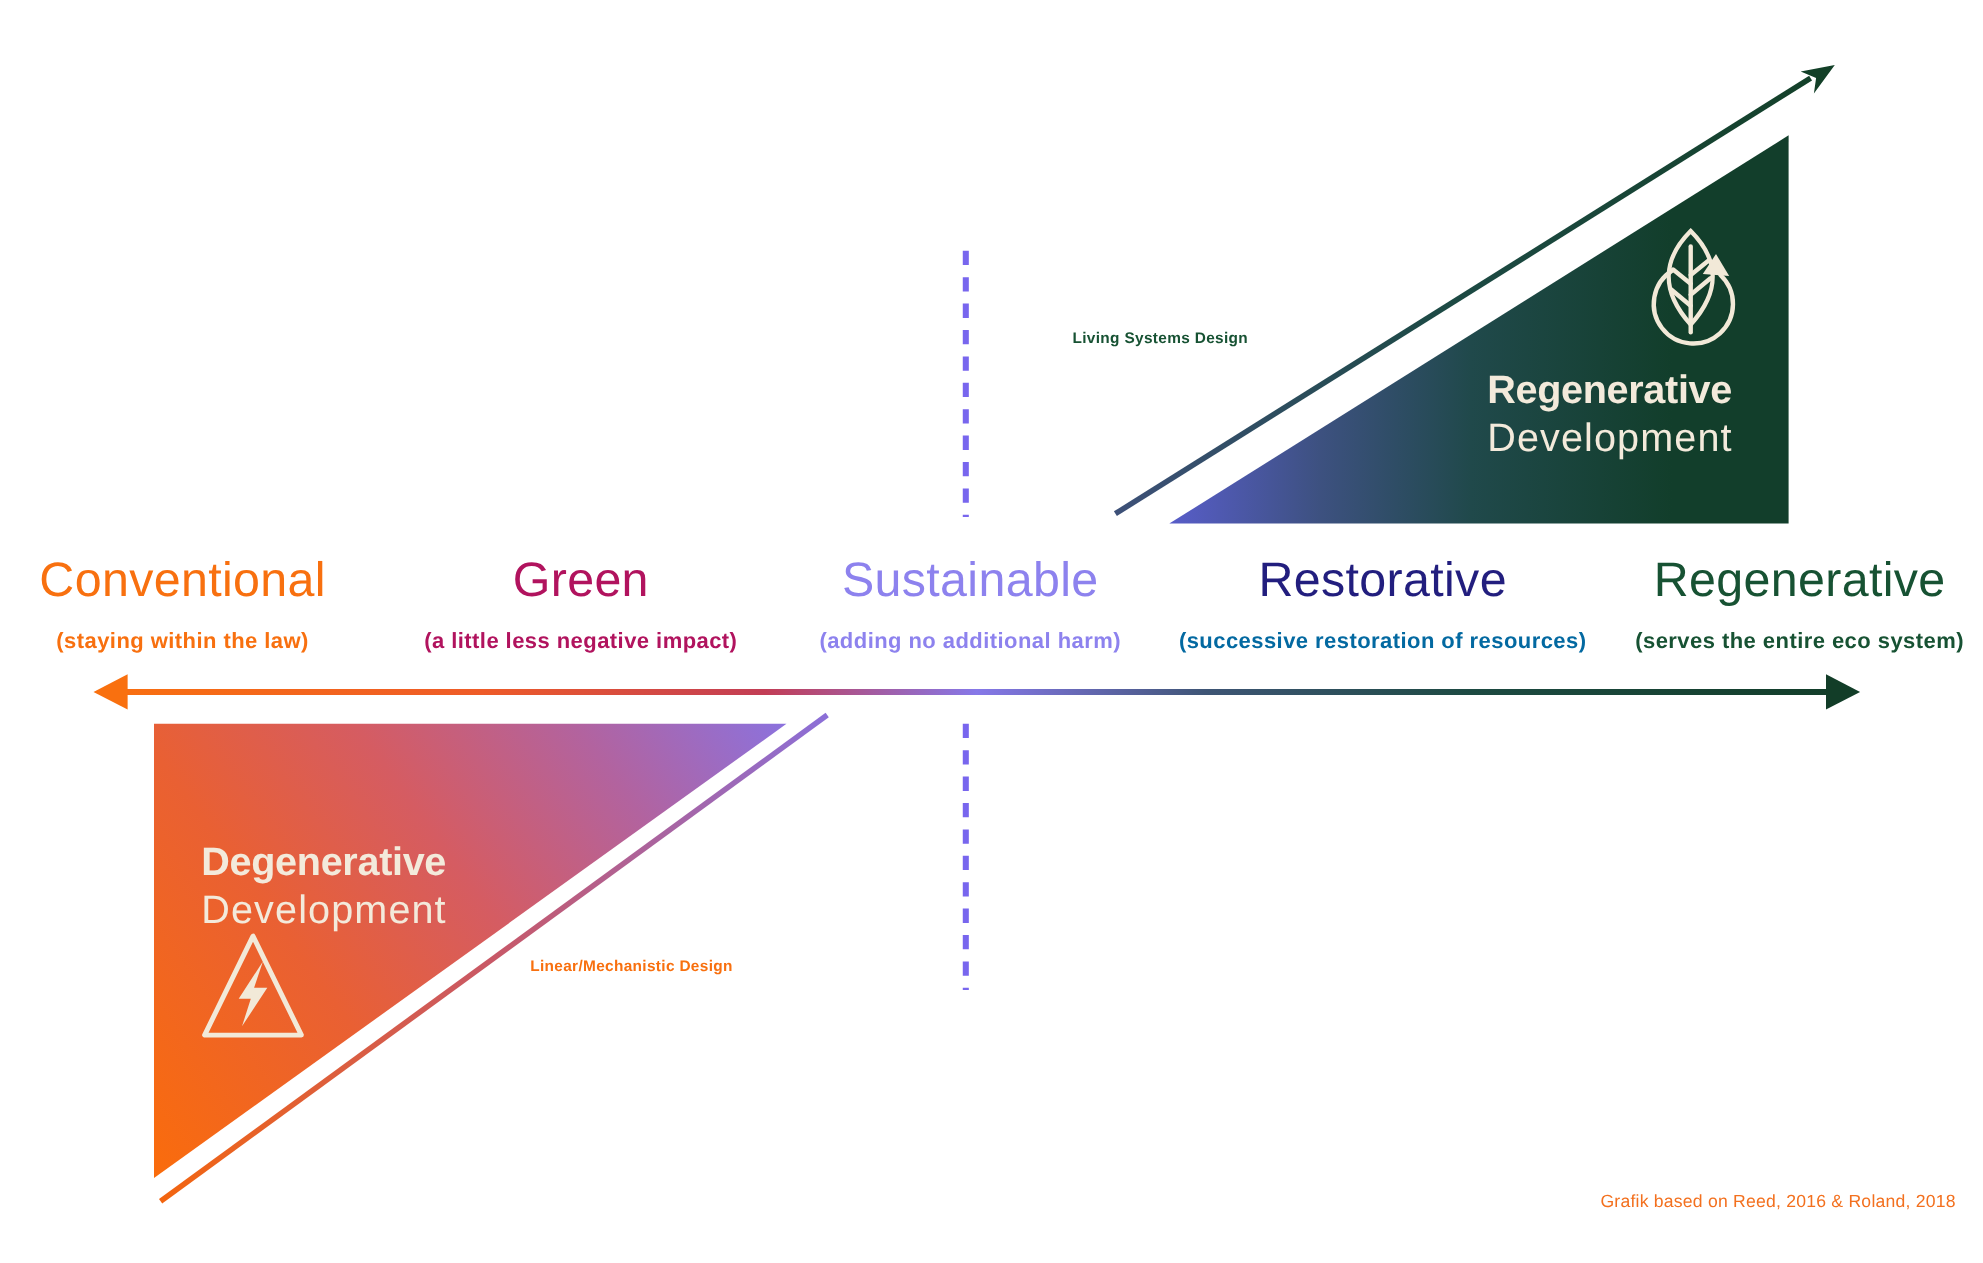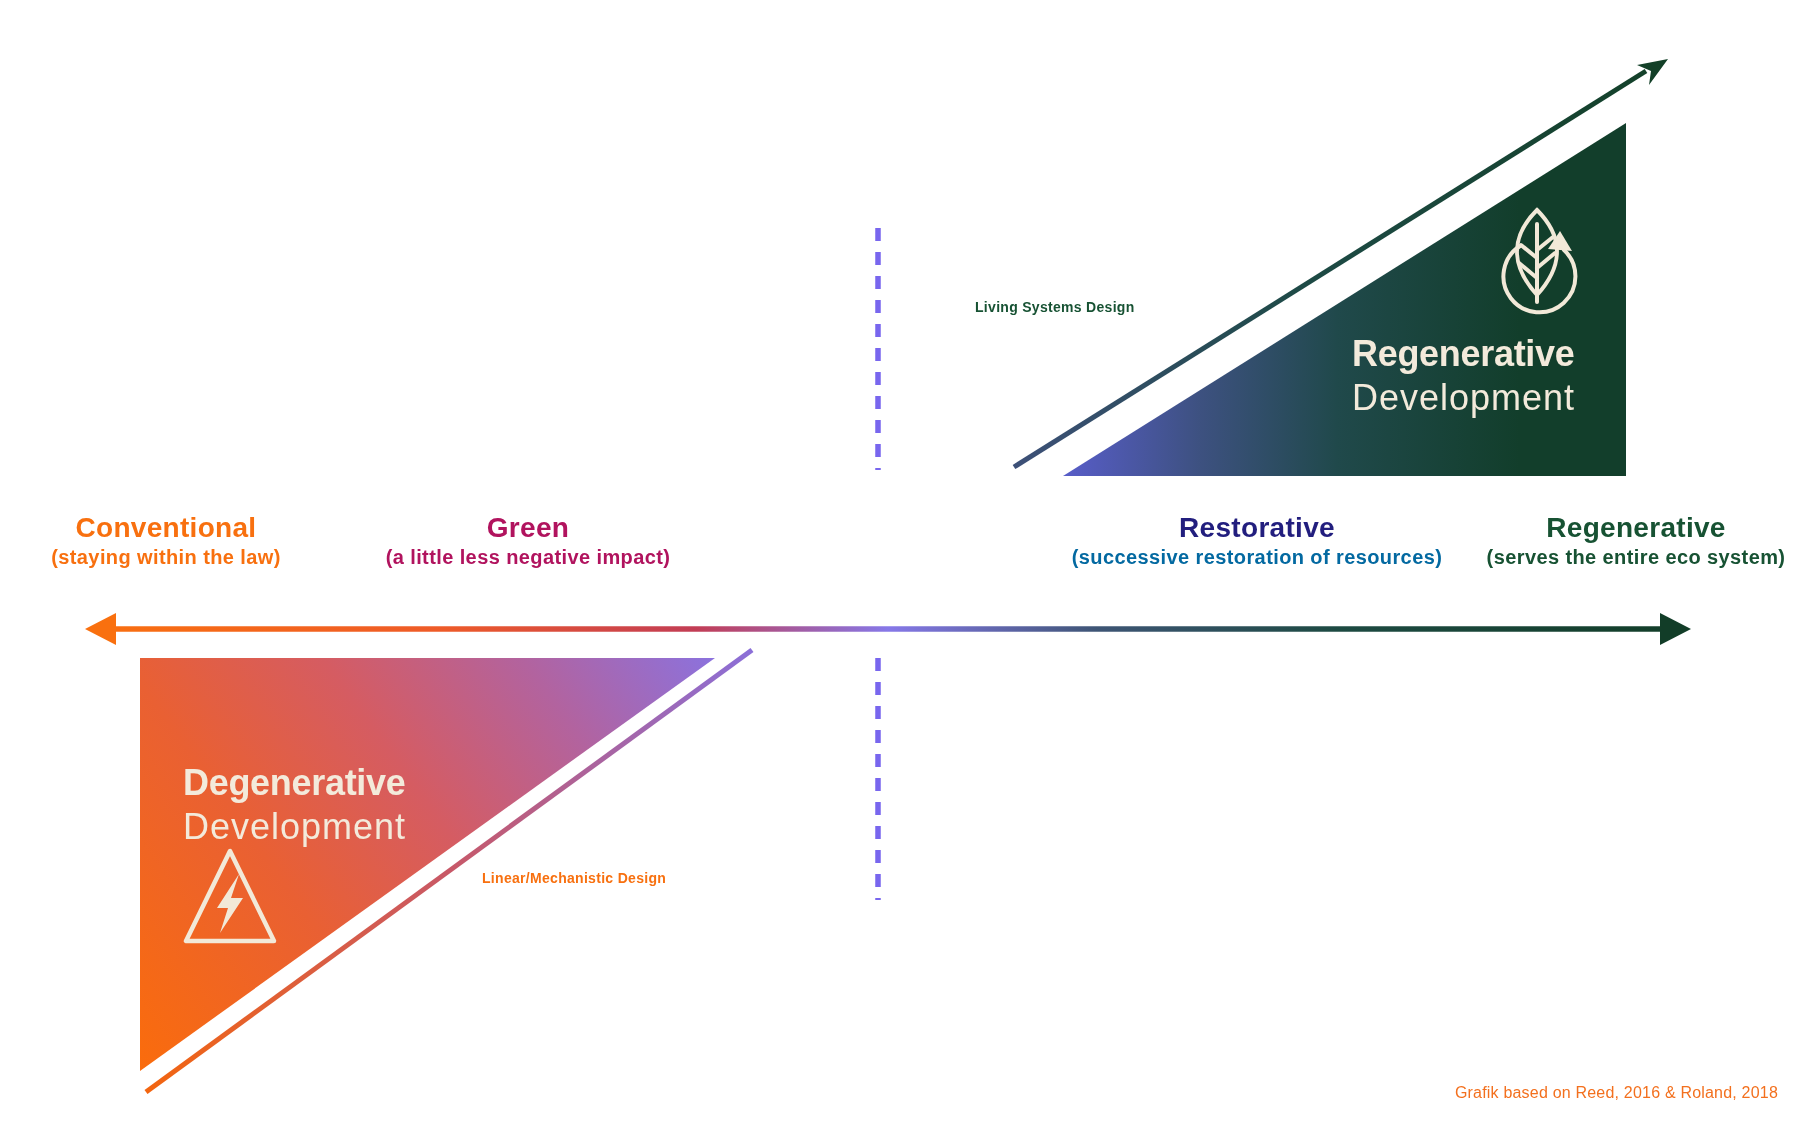--- a/index.html
+++ b/index.html
@@ -3,22 +3,22 @@
 <meta charset="utf-8">
 <style>
   html,body{margin:0;padding:0;background:#ffffff;}
   .canvas{
     position:relative;width:1803px;height:1148px;background:#ffffff;overflow:hidden;
     font-family:"Liberation Sans","DejaVu Sans",sans-serif;
   }
   .layer{position:absolute;left:0;top:0;}
   
   .axis-label{position:absolute;top:511px;transform:translateX(-50%);text-align:center;white-space:nowrap;}
-  .axis-title{font-size:28px;font-weight:700;letter-spacing:.3px;line-height:34px;text-align:center;}
-  .axis-sub{font-size:20px;font-weight:600;letter-spacing:.4px;line-height:22px;margin-top:1px;}
+  .axis-title{font-size:44px;font-weight:400;letter-spacing:.3px;line-height:34px;text-align:center;}
+  .axis-sub{font-size:20px;font-weight:600;letter-spacing:.4px;line-height:22px;margin-top:27px;}
   
   .tri-title{position:absolute;color:#F3EADB;white-space:nowrap;font-size:36px;line-height:44px;}
   .tri-title .bold{font-weight:700;letter-spacing:-.3px;}
   .tri-title .reg{font-weight:400;letter-spacing:1px;}
   .upper-title{left:1352px;top:332px;}
   .lower-title{left:183px;top:761px;}
   
   .annotation{position:absolute;font-size:14px;font-weight:600;letter-spacing:.3px;white-space:nowrap;line-height:24px;}
   .credit{position:absolute;right:25px;top:1084px;font-size:16px;font-weight:400;letter-spacing:.2px;white-space:nowrap;}
 </style>
@@ -117,20 +117,24 @@
   <div class="axis-label" style="left:166px">
     <div class="axis-title" style="color: rgb(248, 112, 15);">Conventional</div>
     <div class="axis-sub" style="color: rgb(248, 112, 15);">(staying within the law)</div>
   </div>
 
   <div class="axis-label" style="left:528px">
     <div class="axis-title" style="color: rgb(177, 19, 94);">Green</div>
     <div class="axis-sub" style="color: rgb(177, 19, 94);">(a little less negative impact)</div>
   </div>
 
+  <div class="axis-label" style="left:882px">
+    <div class="axis-title" style="color: rgb(141, 130, 238);">Sustainable</div>
+    <div class="axis-sub" style="color: rgb(141, 130, 238);">(adding no additional harm)</div>
+  </div>
 
   <div class="axis-label" style="left:1257px">
     <div class="axis-title" style="color: rgb(34, 30, 126);">Restorative</div>
     <div class="axis-sub" style="color: #0369a1;">(successive restoration of resources)</div>
   </div>
 
   <div class="axis-label" style="left:1636px">
     <div class="axis-title" style="color: rgb(23, 82, 51);">Regenerative</div>
     <div class="axis-sub" style="color: rgb(23, 82, 51);">(serves the entire eco system)</div>
   </div>

